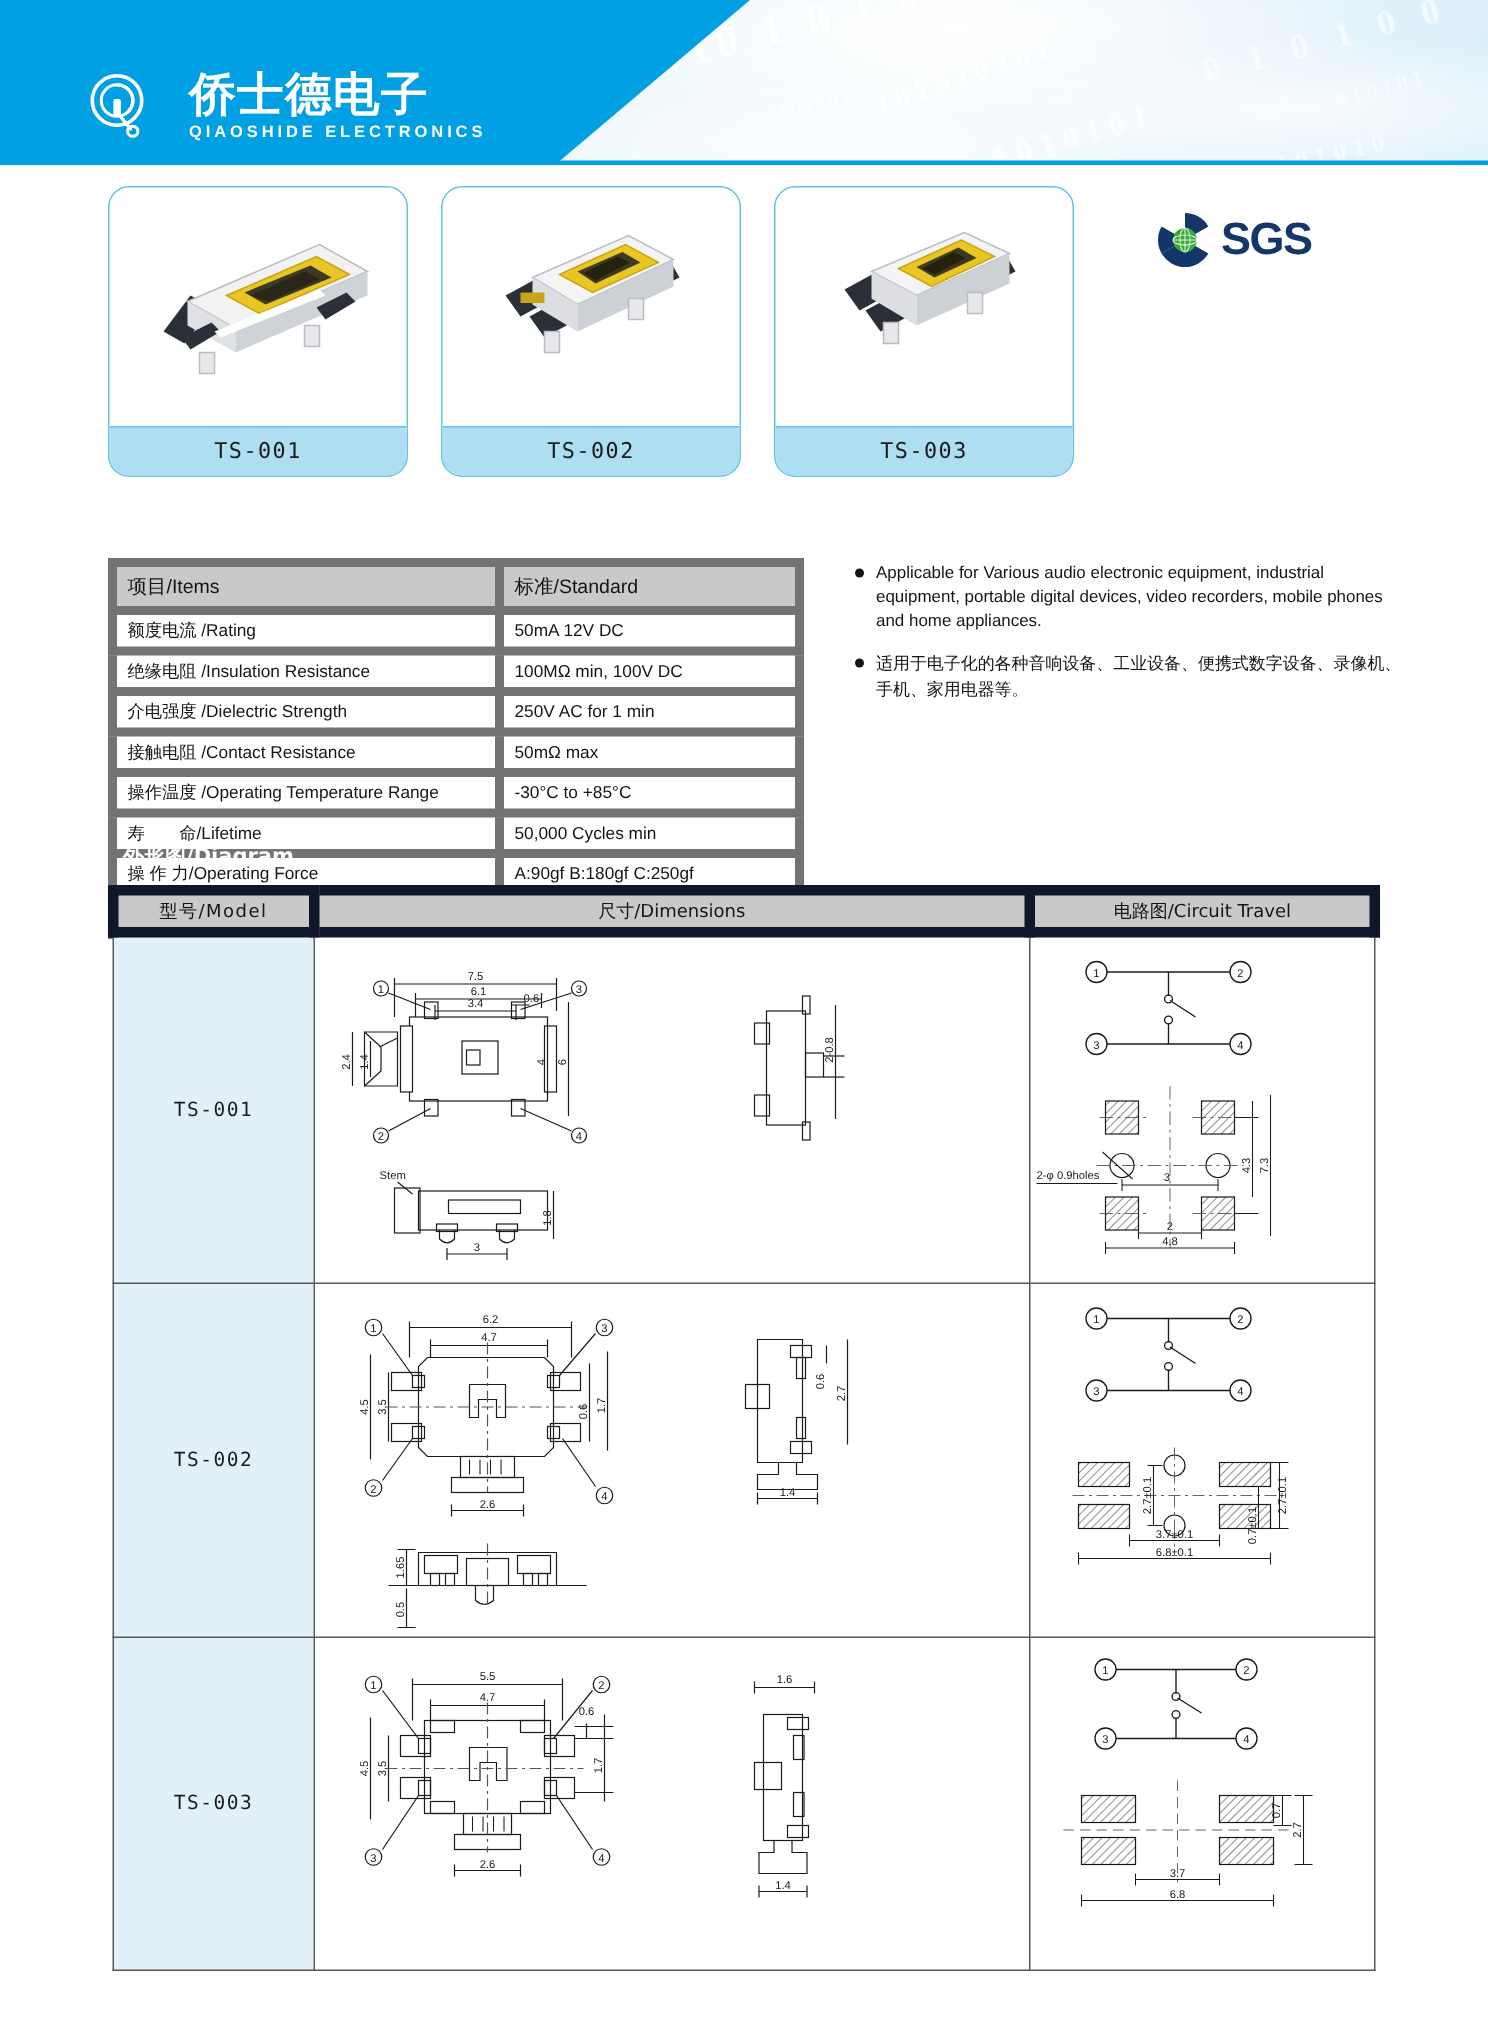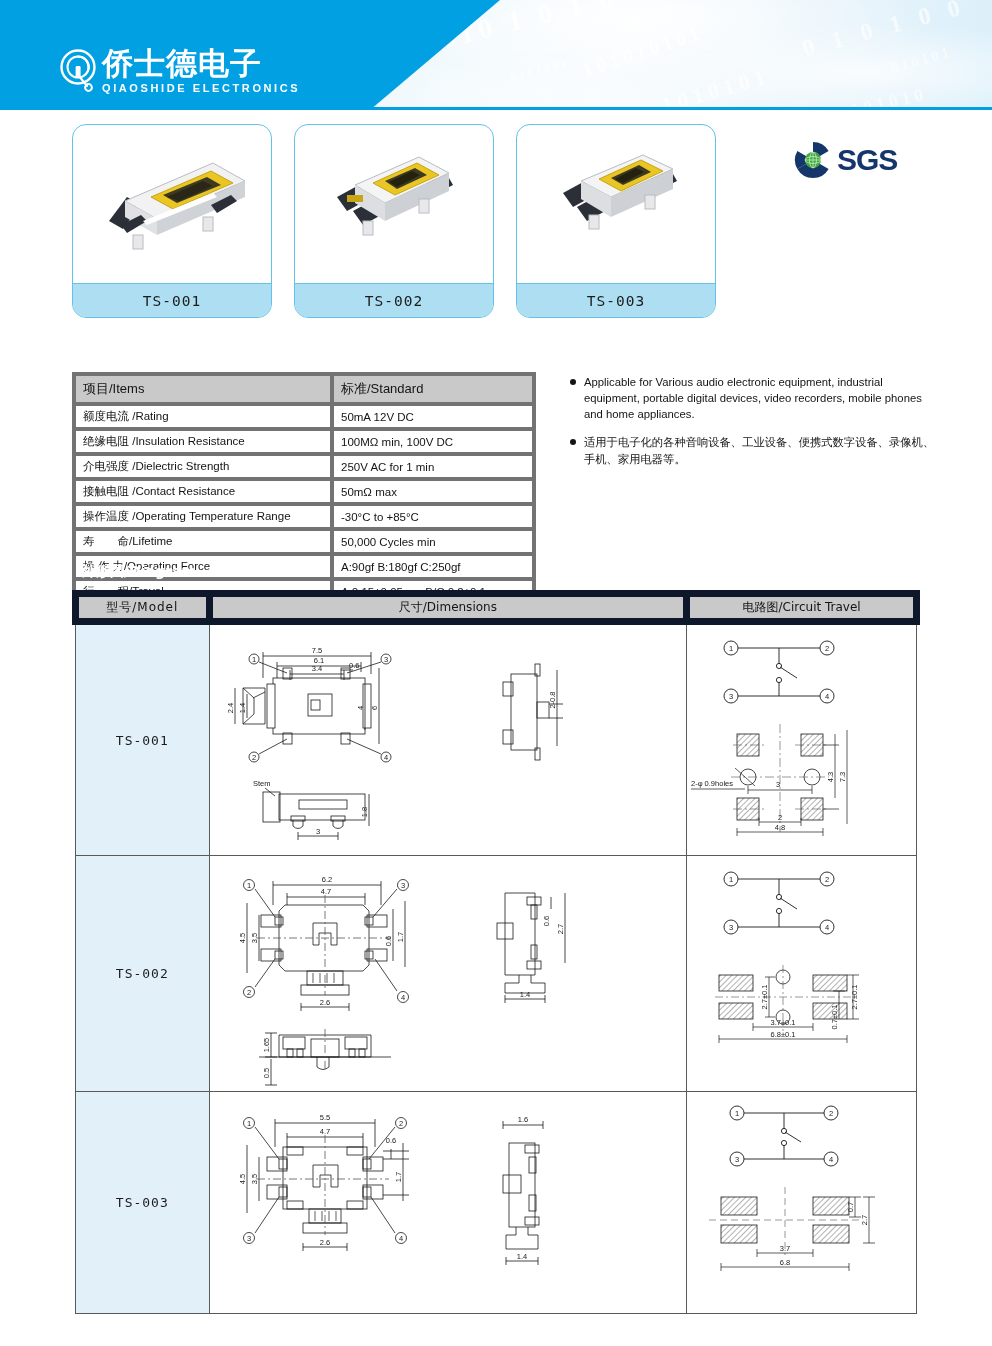--- a/index.html
+++ b/index.html
@@ -44,21 +44,21 @@
   .b7 { top:92px; left:520px; font-size:18px; transform:rotate(-13deg); letter-spacing:4px; opacity:.7;}
   .b8 { top:52px; left:560px; font-size:15px; transform:rotate(-16deg); letter-spacing:3px; opacity:.55;}
 
   .banner-blue {
     position:absolute; top:0; left:0; width:500px; height:110px;
     background:#00a0e2;
     clip-path: polygon(0 0, 500px 0, 370px 110px, 0 110px);
   }
   .logo-wrap {
     position:absolute; top:48px; left:58px;
-    display:flex; align-items:center; gap:0;
+    display:flex; align-items:center; gap:24px;
   }
   .logo-mark { width:44px; height:46px; position:relative; }
   .logo-text-zh {
     color:#fff; font-size:31px; font-weight:700; letter-spacing:1px; line-height:1;
     font-family:"DejaVu Sans","Liberation Sans",sans-serif;
   }
   .logo-text-en {
     color:#fff; font-size:11px; letter-spacing:2.6px; font-weight:700;
     margin-top:3px; font-family:"Liberation Sans",sans-serif;
   }
@@ -80,21 +80,21 @@
   }
   .card-img { flex:1; position:relative; }
   .card-label {
     height:38px; background:#addef2; border-top:1px solid #63c2ea;
     display:flex; align-items:center; justify-content:center;
     font-size:14.5px; color:#1c1c1c; letter-spacing:1px;
     font-family:"DejaVu Sans Mono","Liberation Mono",monospace;
   }
 
   
-  .certs { position:absolute; top:140px; left:770px; width:165px;margin-left:23px; }
+  .certs { position:absolute; top:140px; left:770px; width:165px; }
   .sgs { display:flex; align-items:center; gap:4px; }
   .rohs { margin-top:22px; position:relative; width:150px; height:56px; }
 
   
   .sec-head {
     position:relative; height:22px; display:inline-block;
   }
   .sec-head .bg {
     position:absolute; top:0; left:0; height:22px; background:#00a0e2;
     clip-path: polygon(0 0, 100% 0, calc(100% - 14px) 100%, 0 100%);
@@ -102,21 +102,21 @@
   .sec-head .txt {
     position:relative; color:#fff; font-weight:700; font-size:14px;
     padding:2px 26px 2px 10px; display:block; line-height:18px; white-space:nowrap;
     font-family:"DejaVu Sans","Liberation Sans",sans-serif;
   }
 
   
   .spec-wrap { position:absolute; top:338px; left:72px; width:464px; }
   table.spec { border-collapse:collapse; width:464px; margin-top:12px; font-size:11.5px; }
   table.spec th, table.spec td {
-    border:4px solid #737373; padding:3px 7px; text-align:left; height:20px;
+    border:6px solid #737373; padding:3px 7px; text-align:left; height:20px;
     font-weight:normal; color:#141414;
   }
   table.spec thead th { background:#c9c9c9; font-size:13px; padding:4px 7px; }
   table.spec td:first-child, table.spec th:first-child { width:258px; }
 
   
   .app-wrap { position:absolute; top:338px; left:570px; width:368px; }
   .app-list { margin-top:14px; }
   .app-item { display:flex; gap:8px; margin-bottom:12px; }
   .app-dot { width:6px; height:6px; border-radius:50%; background:#141414; margin-top:5px; flex:0 0 6px; }

